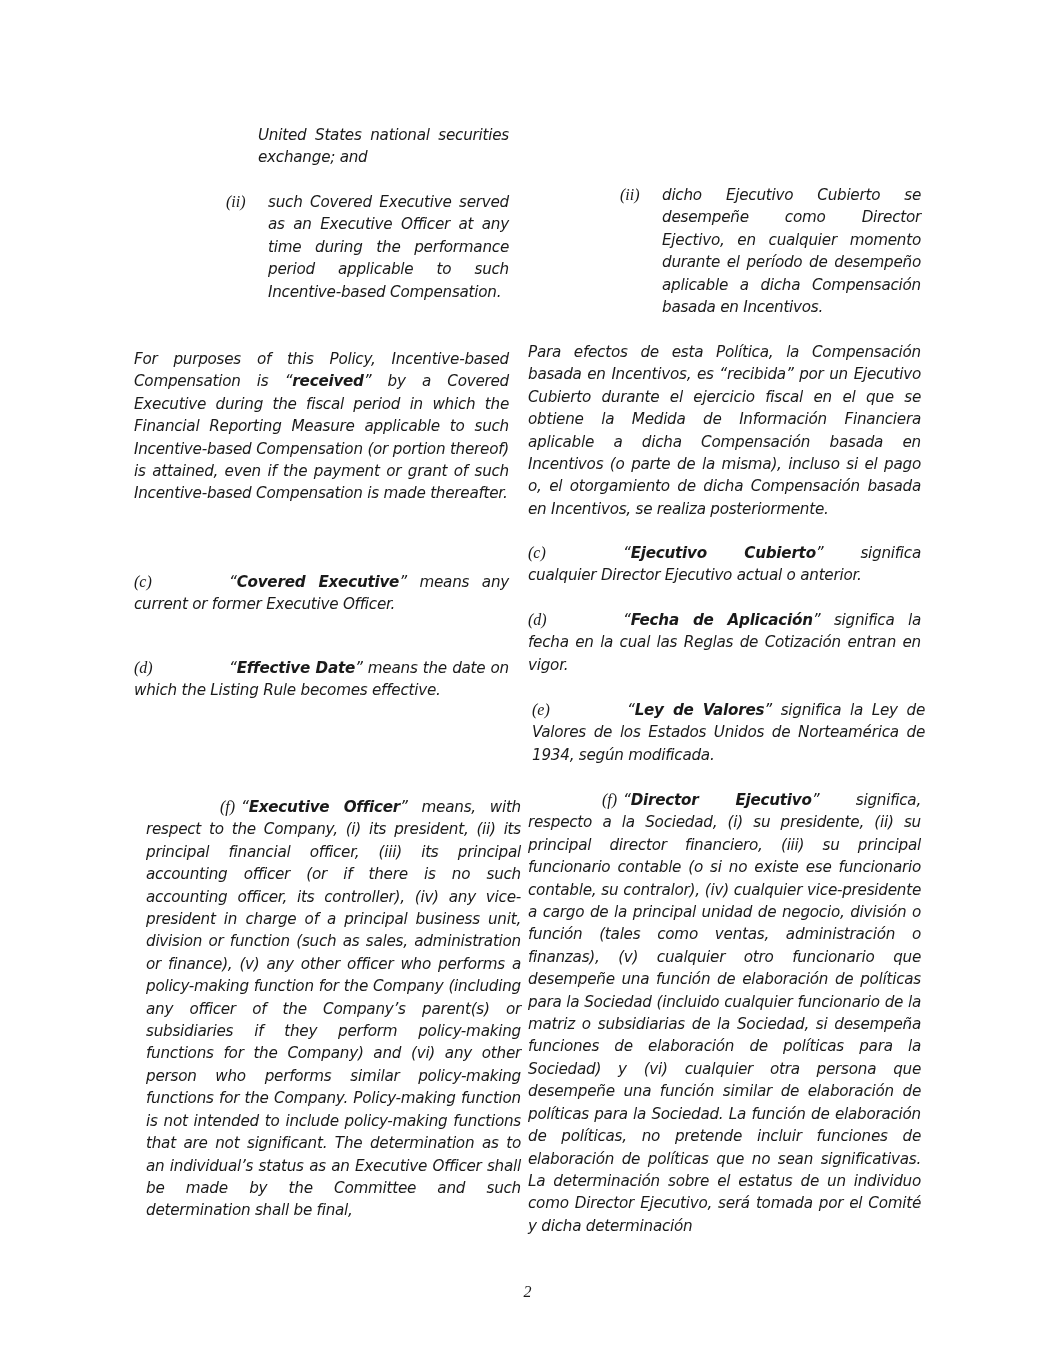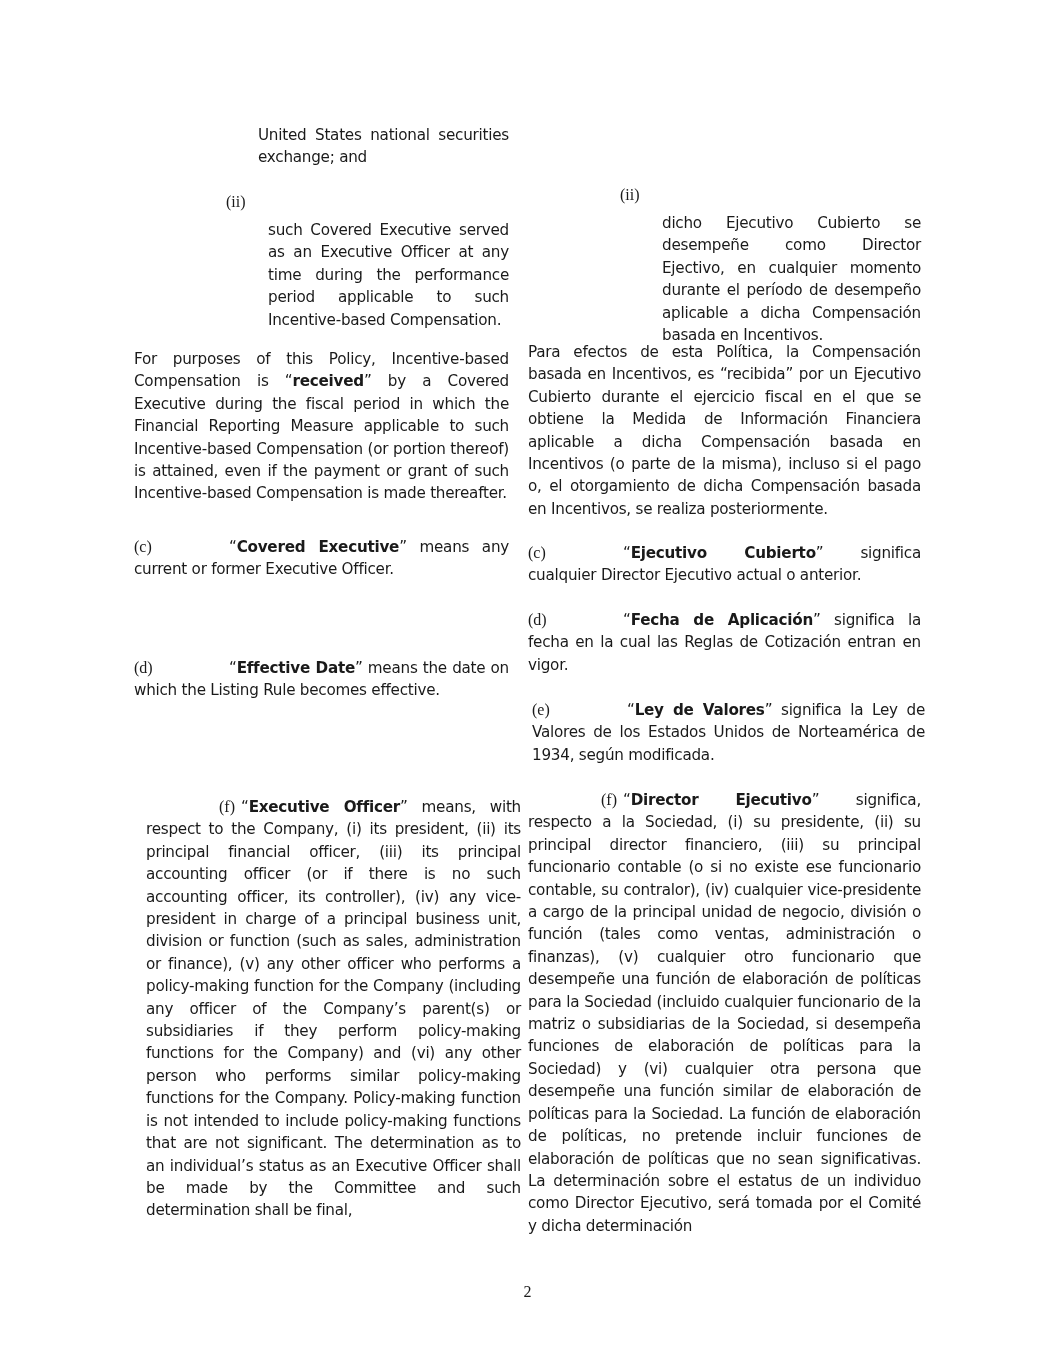--- a/index.html
+++ b/index.html
@@ -1,33 +1,33 @@
 <!DOCTYPE html>
 <html><head>
 <meta charset="utf-8">
 <style>
   html, body { margin: 0; padding: 0; background: #ffffff; }
   body { width: 1055px; height: 1365px; position: relative; overflow: hidden; }
-  .page { position: absolute; left: 0; top: 0; width: 1055px; height: 1365px; background: #fff; }
+  .page { position: absolute; left: 0; top: 0; width: 1055px; height: 1365px; background: #fff; font-style: italic; }
   .blk {
     position: absolute;
     font-family: "DejaVu Sans", sans-serif;
     font-size: 15.2px;
     line-height: 22.4px;
     color: #1a1a1a;
     text-align: justify;
     letter-spacing: -0.25px;
     word-spacing: 0px;
   }
   .blk b { font-weight: bold; }
   .serif { font-family: "Liberation Serif", serif; font-size: 16px; letter-spacing: 0; }
   .indent-lbl { display: inline-block; width: 95px; text-align: right; padding-right: 6px; box-sizing: border-box; }
   .hang { display: flex; gap: 12px; }
   .hang .num { width: 30px; flex: none; text-align: left; }
-  .hang .txt { flex: 1; text-align: justify; margin-top: 28px; }
+  .hang .txt { flex: 1; text-align: justify; }
   .last-left { text-align-last: left; }
   .pnum { position: absolute; left: 0; width: 1055px; top: 1283px; text-align: center; font-family: "Liberation Serif", serif; font-size: 16px; color: #1a1a1a; }
 </style>
 </head>
 <body>
 
 <div class="page">
 
   <div class="blk last-left" style="left:258px; top:124px; width:251px;">
     <span>United States national securities exchange; and</span>
@@ -35,21 +35,21 @@
 
   <div class="blk hang" style="left:226px; top:191px; width:283px;">
     <span class="num serif">(ii)</span>
     <span class="txt last-left">such Covered Executive served as an Executive Officer at any time during the performance period applicable to such Incentive-based Compensation.</span>
   </div>
 
   <div class="blk last-left" style="left:134px; top:348px; width:375px;">
     <span>For purposes of this Policy, Incentive-based Compensation is “</span><b>received</b><span>” by a Covered Executive during the fiscal period in which the Financial Reporting Measure applicable to such Incentive-based Compensation (or portion thereof) is attained, even if the payment or grant of such Incentive-based Compensation is made thereafter.</span>
   </div>
 
-  <div class="blk last-left" style="left:134px; top:536px; width:375px;">
+  <div class="blk last-left" style="left:134px; top:571px; width:375px;">
     <span class="indent-lbl serif">(c)</span>“<b>Covered Executive</b><span>” means any current or former Executive Officer.</span>
   </div>
 
   <div class="blk last-left" style="left:134px; top:617px; width:375px;margin-top:40px;">
     <span class="indent-lbl serif">(d)</span>“<b>Effective Date</b><span>” means the date on which the Listing Rule becomes effective.</span>
   </div>
 
 
   <div class="blk" style="left:146px; top:796px; width:375px;">
     <span class="indent-lbl serif">(f)</span>“<b>Executive Officer</b><span>” means, with respect to the Company, (i) its president, (ii) its principal financial officer, (iii) its principal accounting officer (or if there is no such accounting officer, its controller), (iv) any vice-president in charge of a principal business unit, division or function (such as sales, administration or finance), (v) any other officer who performs a policy-making function for the Company (including any officer of the Company’s parent(s) or subsidiaries if they perform policy-making functions for the Company) and (vi) any other person who performs similar policy-making functions for the Company. Policy-making function is not intended to include policy-making functions that are not significant. The determination as to an individual’s status as an Executive Officer shall be made by the Committee and such determination shall be final,</span>

